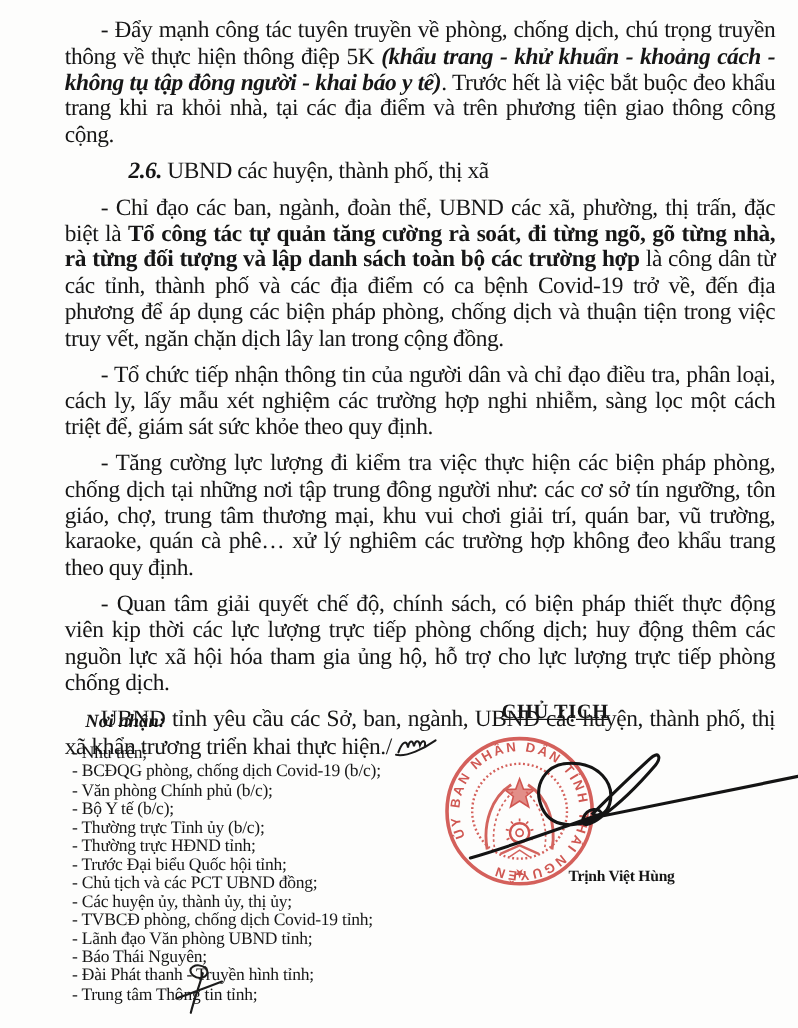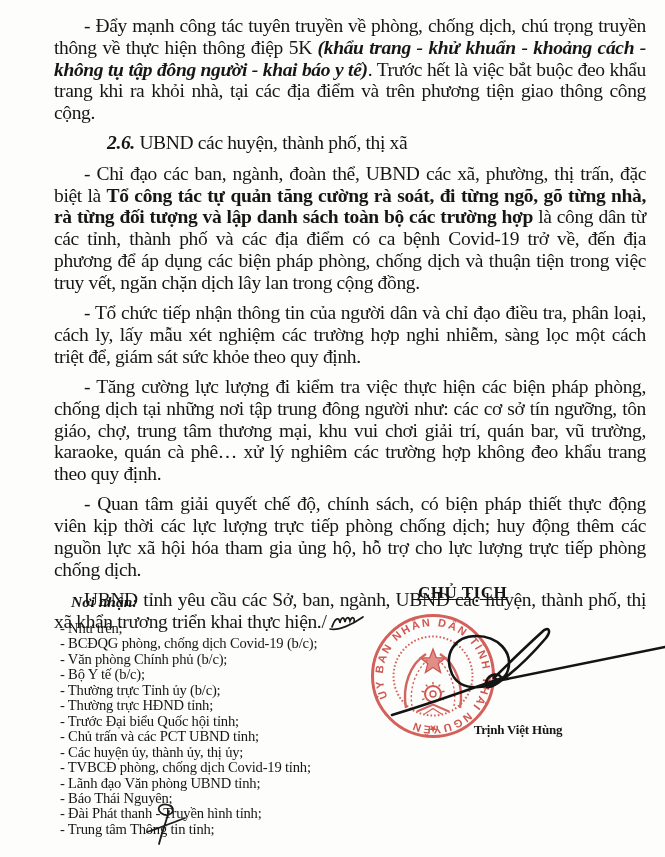--- a/index.html
+++ b/index.html
@@ -65,21 +65,21 @@
   <div class="footer-recipients">
     <p class="recipients-heading">Nơi nhận:</p>
     <ul class="recipients-list">
         <li>- Như trên;</li>
         <li>- BCĐQG phòng, chống dịch Covid-19 (b/c);</li>
         <li>- Văn phòng Chính phủ (b/c);</li>
         <li>- Bộ Y tế (b/c);</li>
         <li>- Thường trực Tỉnh ủy (b/c);</li>
         <li>- Thường trực HĐND tỉnh;</li>
         <li>- Trước Đại biểu Quốc hội tỉnh;</li>
-        <li>- Chủ trấn và các PCT UBND tỉnh;</li>
+        <li>- Chủ tịch và các PCT UBND đồng;</li>
         <li>- Các huyện ủy, thành ủy, thị ủy;</li>
         <li>- TVBCĐ phòng, chống dịch Covid-19 tỉnh;</li>
         <li>- Lãnh đạo Văn phòng UBND tỉnh;</li>
         <li>- Báo Thái Nguyên;</li>
         <li>- Đài Phát thanh - Truyền hình tỉnh;</li>
         <li>- Trung tâm Thông tin tỉnh;</li>
       </ul>
   </div>
 
   <div class="signature-block">

